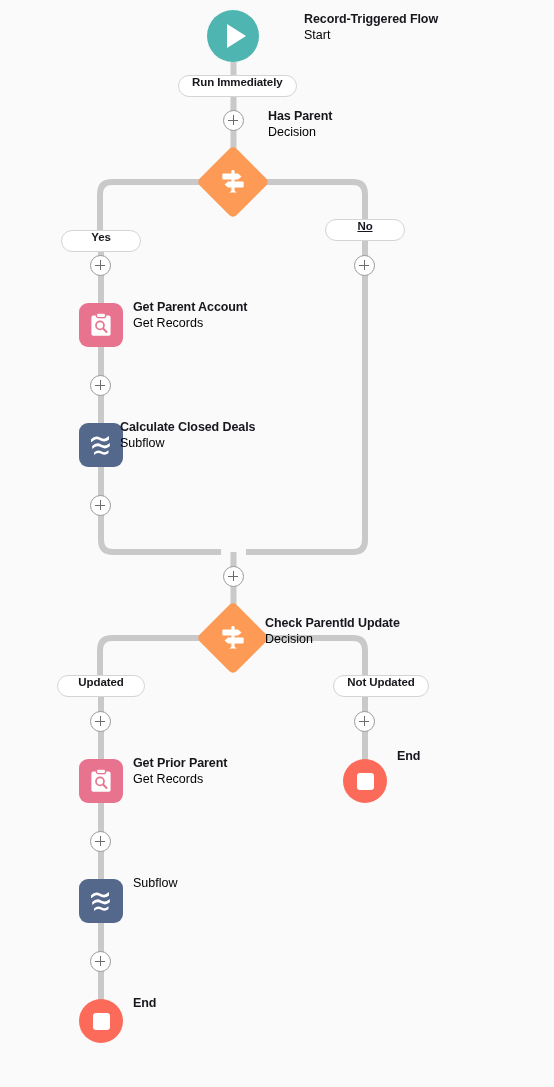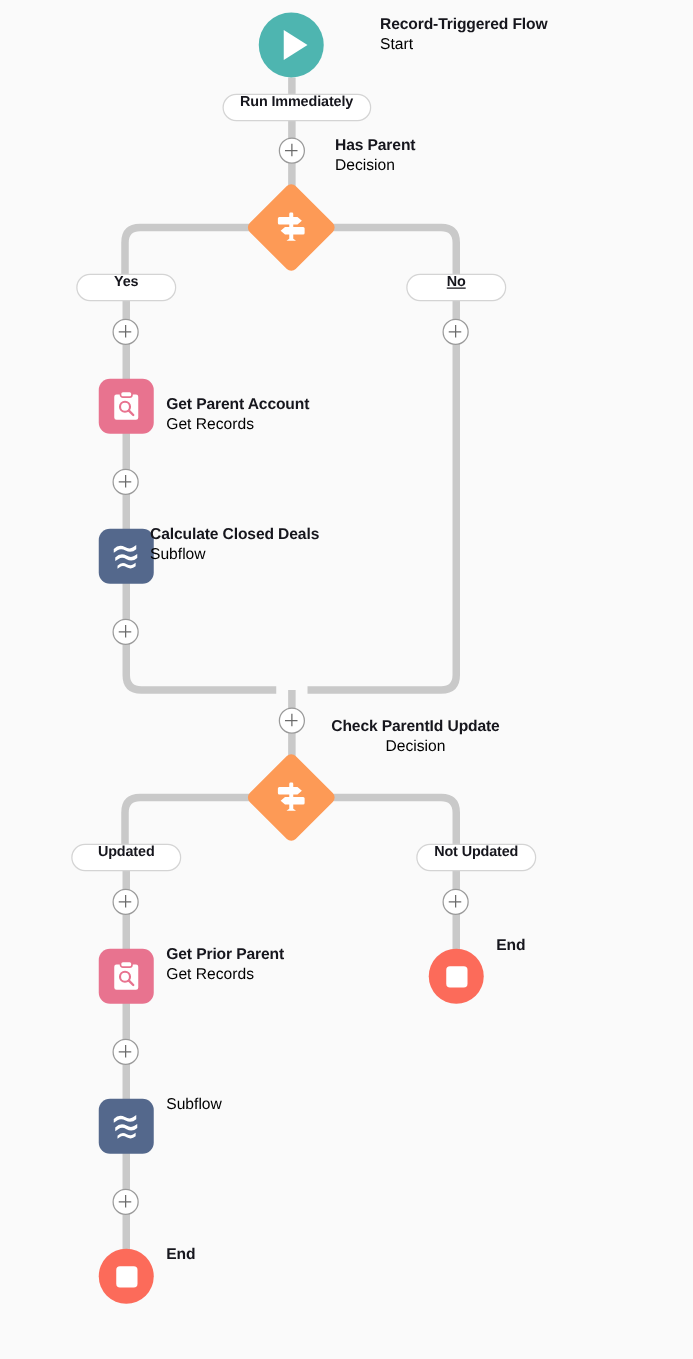--- a/index.html
+++ b/index.html
@@ -209,41 +209,41 @@
       <path d="M5.5,6.5 h14.5 l3.5,3 l-3.5,3 h-14.5 a1.2,1.2 0 0 1 -1.2,-1.2 v-3.6 a1.2,1.2 0 0 1 1.2,-1.2 z" fill="#ffffff"></path>
       <path d="M24.5,14.5 h-14.5 l-3.5,3 l3.5,3 h14.5 a1.2,1.2 0 0 0 1.2,-1.2 v-3.6 a1.2,1.2 0 0 0 -1.2,-1.2 z" fill="#ffffff"></path>
       <path d="M11.2,25.5 q3.8,-4 7.6,0 z" fill="#ffffff"></path>
     </svg>
   </div>
   <div class="node-label" style="left:268px; top:108px;">
     <div class="title">Has Parent</div>
     <div class="subtitle">Decision</div>
   </div>
 
-  <div class="pill" style="left:61px; top:219px; width:80px; padding:0;">
+  <div class="pill" style="left:61px; top:230px; width:80px; padding:0;">
     <span>Yes</span>
   </div>
   <div class="pill" style="left:325px; top:219px; width:80px; padding:0;text-decoration:underline;">
     <span>No</span>
   </div>
 
   <div class="plus" style="left:90px; top:255px;"></div>
   <div class="plus" style="left:354px; top:255px;"></div>
 
   <div class="node" style="left:79px; top:303px;">
     <div class="tile get-records">
       <svg width="26" height="26" viewBox="0 0 26 26">
         <path d="M5.2,3.6 h15.6 a1.8,1.8 0 0 1 1.8,1.8 v16.6 a1.8,1.8 0 0 1 -1.8,1.8 h-15.6 a1.8,1.8 0 0 1 -1.8,-1.8 v-16.6 a1.8,1.8 0 0 1 1.8,-1.8 z" fill="#ffffff"></path>
         <rect x="8.4" y="1.1" width="9.2" height="4.6" rx="1.9" fill="#ffffff" stroke="#e8738f" stroke-width="1.3"></rect>
         <circle cx="12" cy="13.4" r="4" fill="none" stroke="#e8738f" stroke-width="1.7"></circle>
         <line x1="15.1" y1="16.5" x2="18.6" y2="20" stroke="#e8738f" stroke-width="1.9" stroke-linecap="round"></line>
       </svg>
     </div>
   </div>
-  <div class="node-label" style="left:133px; top:299px;margin-top:16px;">
+  <div class="node-label" style="left:133px; top:299px;">
     <div class="title">Get Parent Account</div>
     <div class="subtitle">Get Records</div>
   </div>
 
   <div class="plus" style="left:90px; top:375px;"></div>
 
   <div class="node" style="left:79px; top:423px;">
     <div class="tile subflow">
       <svg width="28" height="28" viewBox="0 0 28 28">
         <path d="M4,8.2 q4.2,-4.4 9,-1.6 q3.6,2.1 6.4,0.2 l2.6,-1.8 l0,3.4 q-4,3.6 -8.6,1 q-3.6,-2 -6.4,-0.2 l-3,2 z" fill="#ffffff"></path>
@@ -263,21 +263,21 @@
 
   <div class="diamond-wrap" style="left:207px; top:612px;">
     <div class="diamond"></div>
     <svg class="diamond-icon" viewBox="0 0 30 30">
       <rect x="13.4" y="3" width="3.2" height="22" rx="1.1" fill="#ffffff"></rect>
       <path d="M5.5,6.5 h14.5 l3.5,3 l-3.5,3 h-14.5 a1.2,1.2 0 0 1 -1.2,-1.2 v-3.6 a1.2,1.2 0 0 1 1.2,-1.2 z" fill="#ffffff"></path>
       <path d="M24.5,14.5 h-14.5 l-3.5,3 l3.5,3 h14.5 a1.2,1.2 0 0 0 1.2,-1.2 v-3.6 a1.2,1.2 0 0 0 -1.2,-1.2 z" fill="#ffffff"></path>
       <path d="M11.2,25.5 q3.8,-4 7.6,0 z" fill="#ffffff"></path>
     </svg>
   </div>
-  <div class="node-label" style="left:265px; top:573px;text-align:center;">
+  <div class="node-label" style="left:265px; top:615px;">
     <div class="title">Check ParentId Update</div>
     <div class="subtitle">Decision</div>
   </div>
 
   <div class="pill" style="left:57px; top:675px; width:88px; padding:0;">
     <span>Updated</span>
   </div>
   <div class="pill" style="left:333px; top:675px; width:96px; padding:0;">
     <span>Not Updated</span>
   </div>

